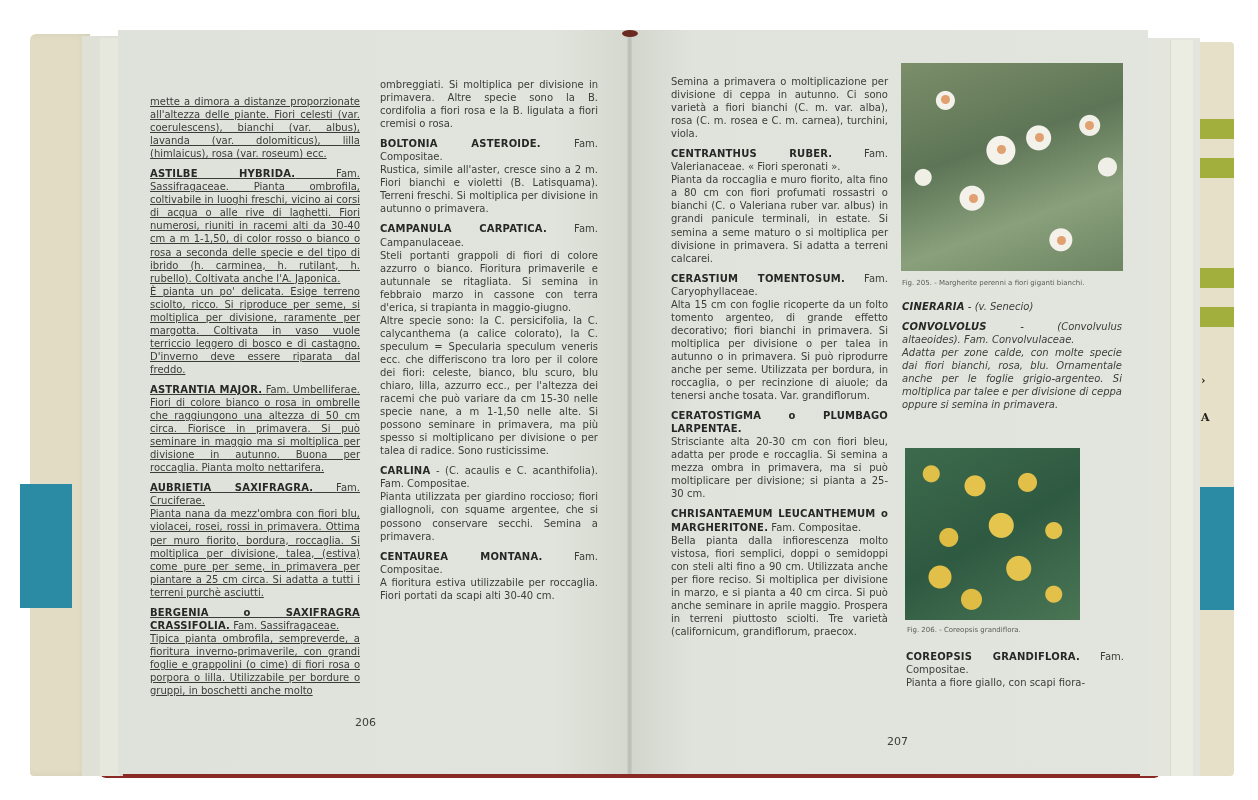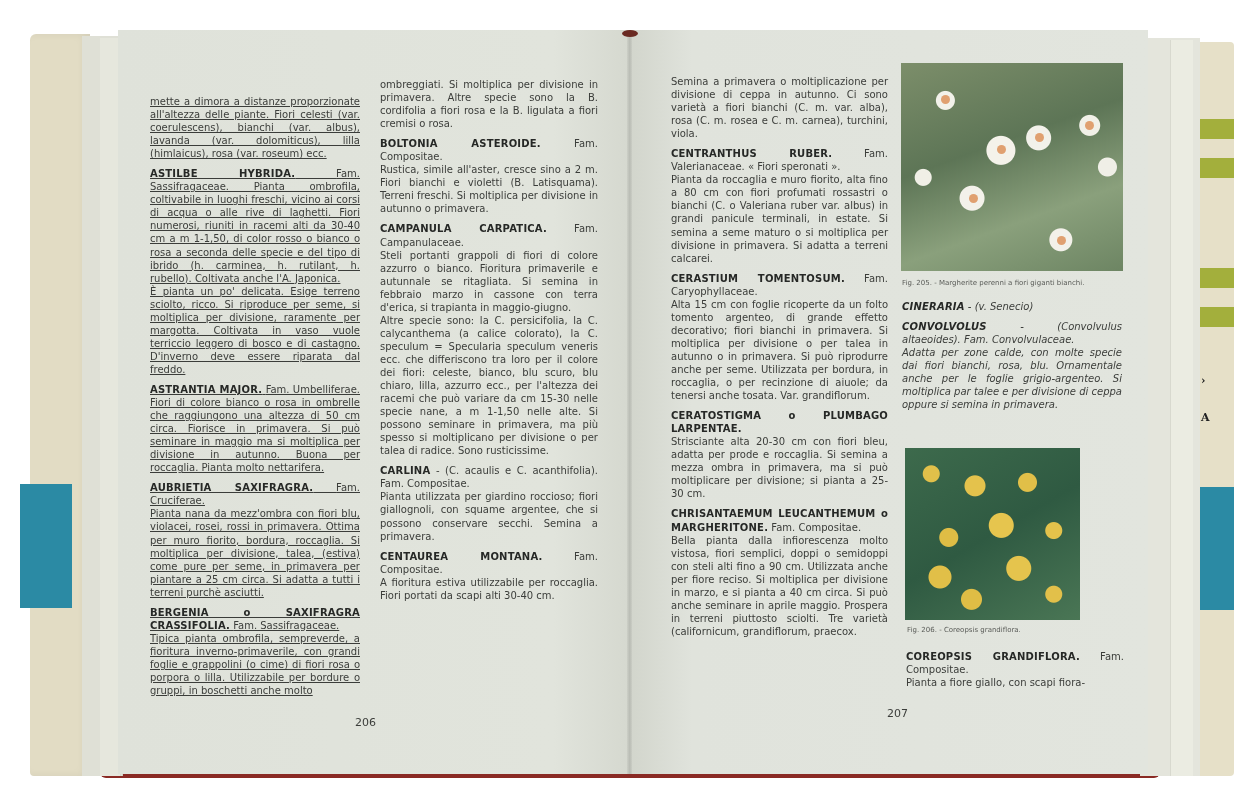--- a/index.html
+++ b/index.html
@@ -124,13 +124,13 @@
   <p><span class="h">CONVOLVOLUS</span> <span>- (Convolvulus altaeoides). Fam. Convolvulaceae.</span><span class="t">Adatta per zone calde, con molte specie dai fiori bianchi, rosa, blu. Ornamentale anche per le foglie grigio-argenteo. Si moltiplica par talee e per divisione di ceppa oppure si semina in primavera.</span></p>
 </div>
 
 <div class="photo photo2"></div>
 <div class="caption cap2">Fig. 206. - Coreopsis grandiflora.</div>
 
 <div class="col c5">
   <p><span class="h">COREOPSIS GRANDIFLORA.</span> <span>Fam. Compositae.</span><span class="t">Pianta a fiore giallo, con scapi fiora-</span></p>
 </div>
 
-<div class="pageno" style="left:887px;top:707px">207</div>
+<div class="pageno" style="left:887px;top:735px">207</div>
 
 </body></html>

